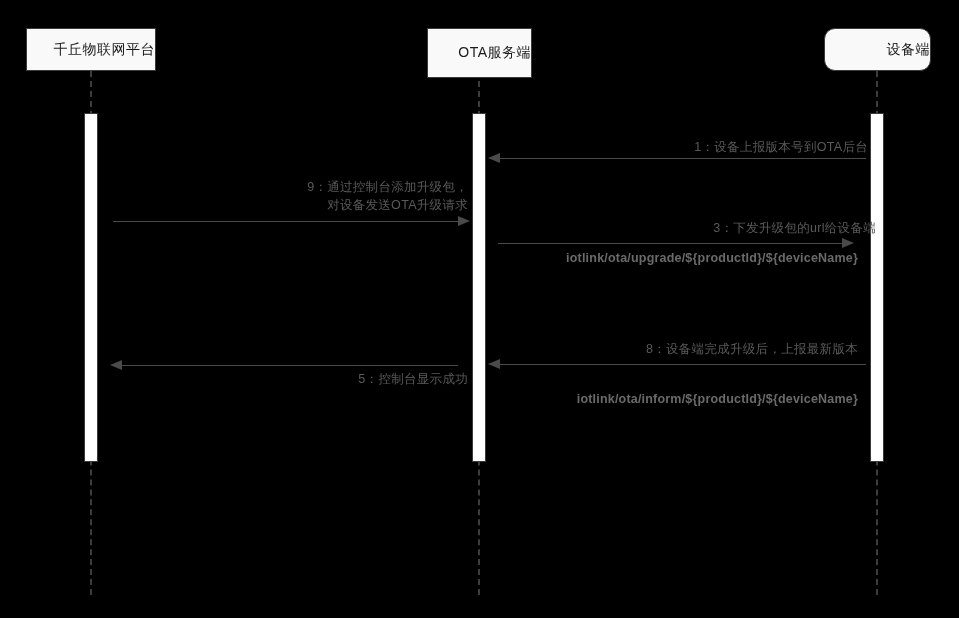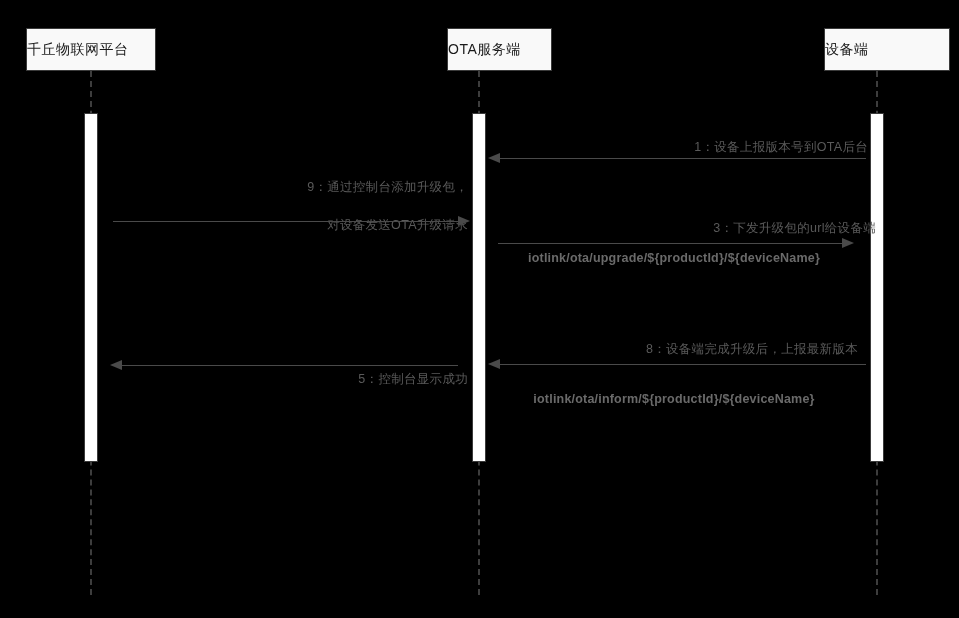--- a/index.html
+++ b/index.html
@@ -21,21 +21,21 @@
   }
 
   
   .participant-box {
     position: absolute;
     background: #f9f9f9;
     border: 1.5px solid #3a3a3a;
     box-sizing: border-box;
     display: flex;
     align-items: center;
-    justify-content: flex-start;
+    justify-content: flex-end;
     color: #1a1a1a;
     font-size: 14px;
     letter-spacing: 0.5px;
     white-space: nowrap;
   }
 
   
   .lifeline {
     position: absolute;
     width: 0;
@@ -87,21 +87,21 @@
     line-height: 17px;
   }
   .msg-label.two-line {
     line-height: 18px;
   }
   .msg-sublabel {
     position: absolute;
     color: #6a6a6a;
     font-size: 12.5px;
     font-weight: bold;
-    text-align: center;
+    text-align: right;
     white-space: nowrap;
     letter-spacing: 0.2px;
   }
 </style>
 </head>
 <body>
 
 <div id="diagram">
 
   <div class="lifeline" style="left:90px; top:71px; height:524px;"></div>
@@ -109,37 +109,37 @@
   <div class="lifeline" style="left:876px; top:71px; height:524px;"></div>
 
   <div class="activation" style="left:84px; top:113px; width:14px; height:349px;"></div>
   <div class="activation" style="left:472px; top:113px; width:14px; height:349px;"></div>
   <div class="activation" style="left:870px; top:113px; width:14px; height:349px;"></div>
 
   <div class="participant-box" style="left:26px; top:28px; width:130px; height:43px;">
     <span>千丘物联网平台</span>
   </div>
 
-  <div class="participant-box" style="left:447px; top:28px; width:105px; height:43px;">
+  <div class="participant-box" style="left:427px; top:28px; width:105px; height:50px;">
     <span>OTA服务端</span>
   </div>
 
-  <div class="participant-box" style="left:824px; top:28px; width:126px; height:43px;">
+  <div class="participant-box" style="left:824px; top:28px; width:107px; height:43px;border-radius:11px;">
     <span>设备端</span>
   </div>
 
   <div class="message" style="left:0; top:0;">
     <div class="msg-label" style="left:488px; top:139px; width:380px;">1：设备上报版本号到OTA后台</div>
     <div class="msg-line" style="left:500px; top:158px; width:366px;"></div>
     <div class="arrow-head left" style="left:488px; top:153px;"></div>
   </div>
 
   <div class="message" style="left:0; top:0;">
     <div class="msg-label two-line" style="left:100px; top:178px; width:368px;">9：通过控制台添加升级包，</div>
-    <div class="msg-label two-line" style="left:100px; top:196px; width:368px;margin-top:20px;">对设备发送OTA升级请求</div>
+    <div class="msg-label two-line" style="left:100px; top:196px; width:368px;">对设备发送OTA升级请求</div>
     <div class="msg-line" style="left:113px; top:221px; width:345px;"></div>
     <div class="arrow-head right" style="left:458px; top:216px;"></div>
   </div>
 
   <div class="message" style="left:0; top:0;">
     <div class="msg-label" style="left:508px; top:220px; width:368px;">3：下发升级包的url给设备端</div>
     <div class="msg-line" style="left:498px; top:243px; width:344px;"></div>
     <div class="arrow-head right" style="left:842px; top:238px;"></div>
     <div class="msg-sublabel" style="left:490px; top:251px; width:368px;">iotlink/ota/upgrade/${productId}/${deviceName}</div>
   </div>

